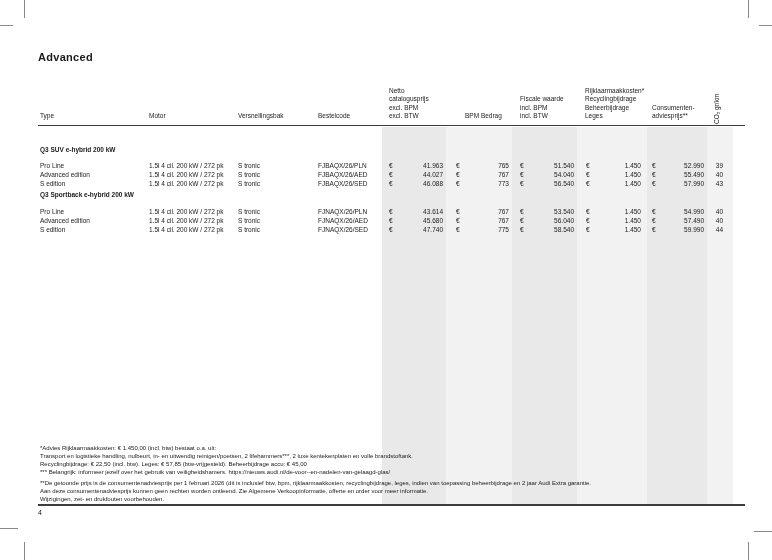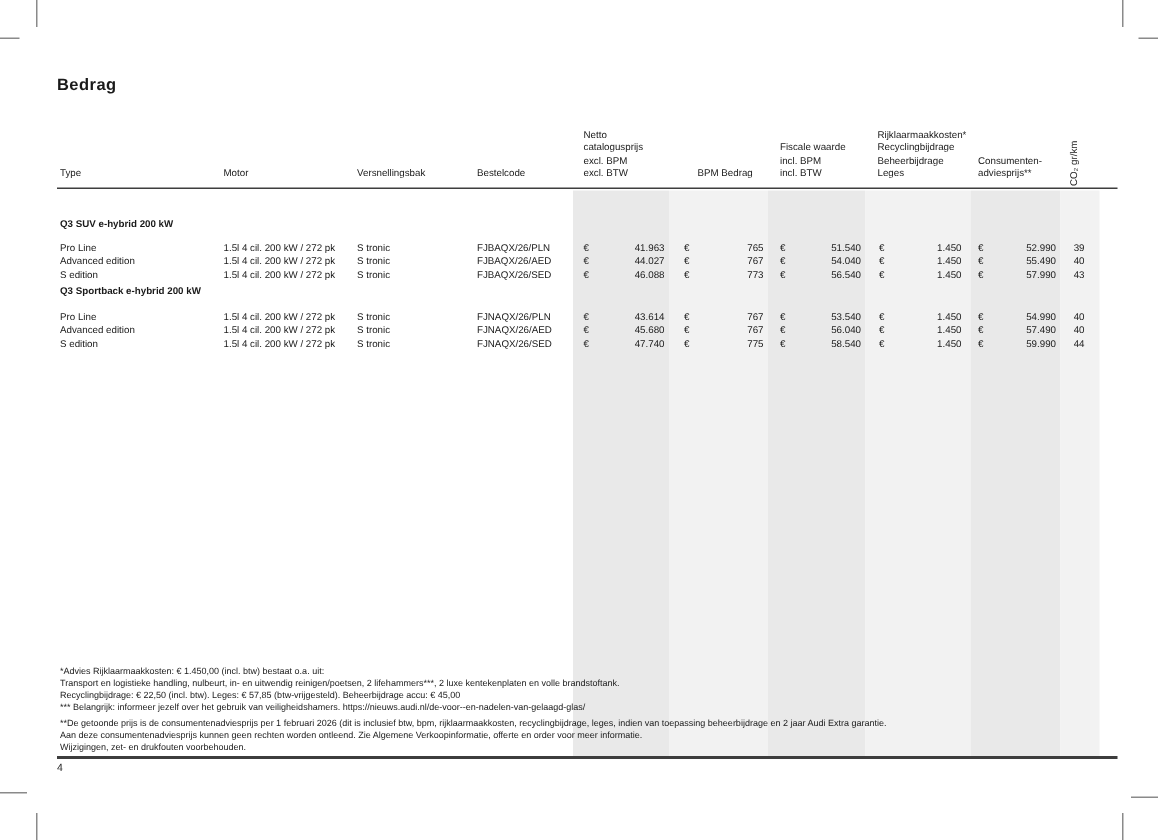--- a/index.html
+++ b/index.html
@@ -51,21 +51,21 @@
 
   <div class="crop" style="left:24px;top:0;width:1px;height:18px"></div>
   <div class="crop" style="left:0;top:25px;width:13px;height:1px"></div>
   <div class="crop" style="left:748px;top:0;width:1px;height:18px"></div>
   <div class="crop" style="left:759px;top:25px;width:13px;height:1px"></div>
   <div class="crop" style="left:0;top:528px;width:18px;height:1px"></div>
   <div class="crop" style="left:24px;top:542px;width:1px;height:18px"></div>
   <div class="crop" style="left:754px;top:531px;width:18px;height:1px"></div>
   <div class="crop" style="left:748px;top:542px;width:1px;height:18px"></div>
 
-  <div class="title">Bedrag</div>
+  <div class="title">Advanced</div>
 
   <div class="band b1"></div>
   <div class="band b2"></div>
   <div class="band b3"></div>
   <div class="band b4"></div>
   <div class="band b5"></div>
   <div class="band b6"></div>
 
   <div class="thead">
     <div class="th th-type">Type</div>

